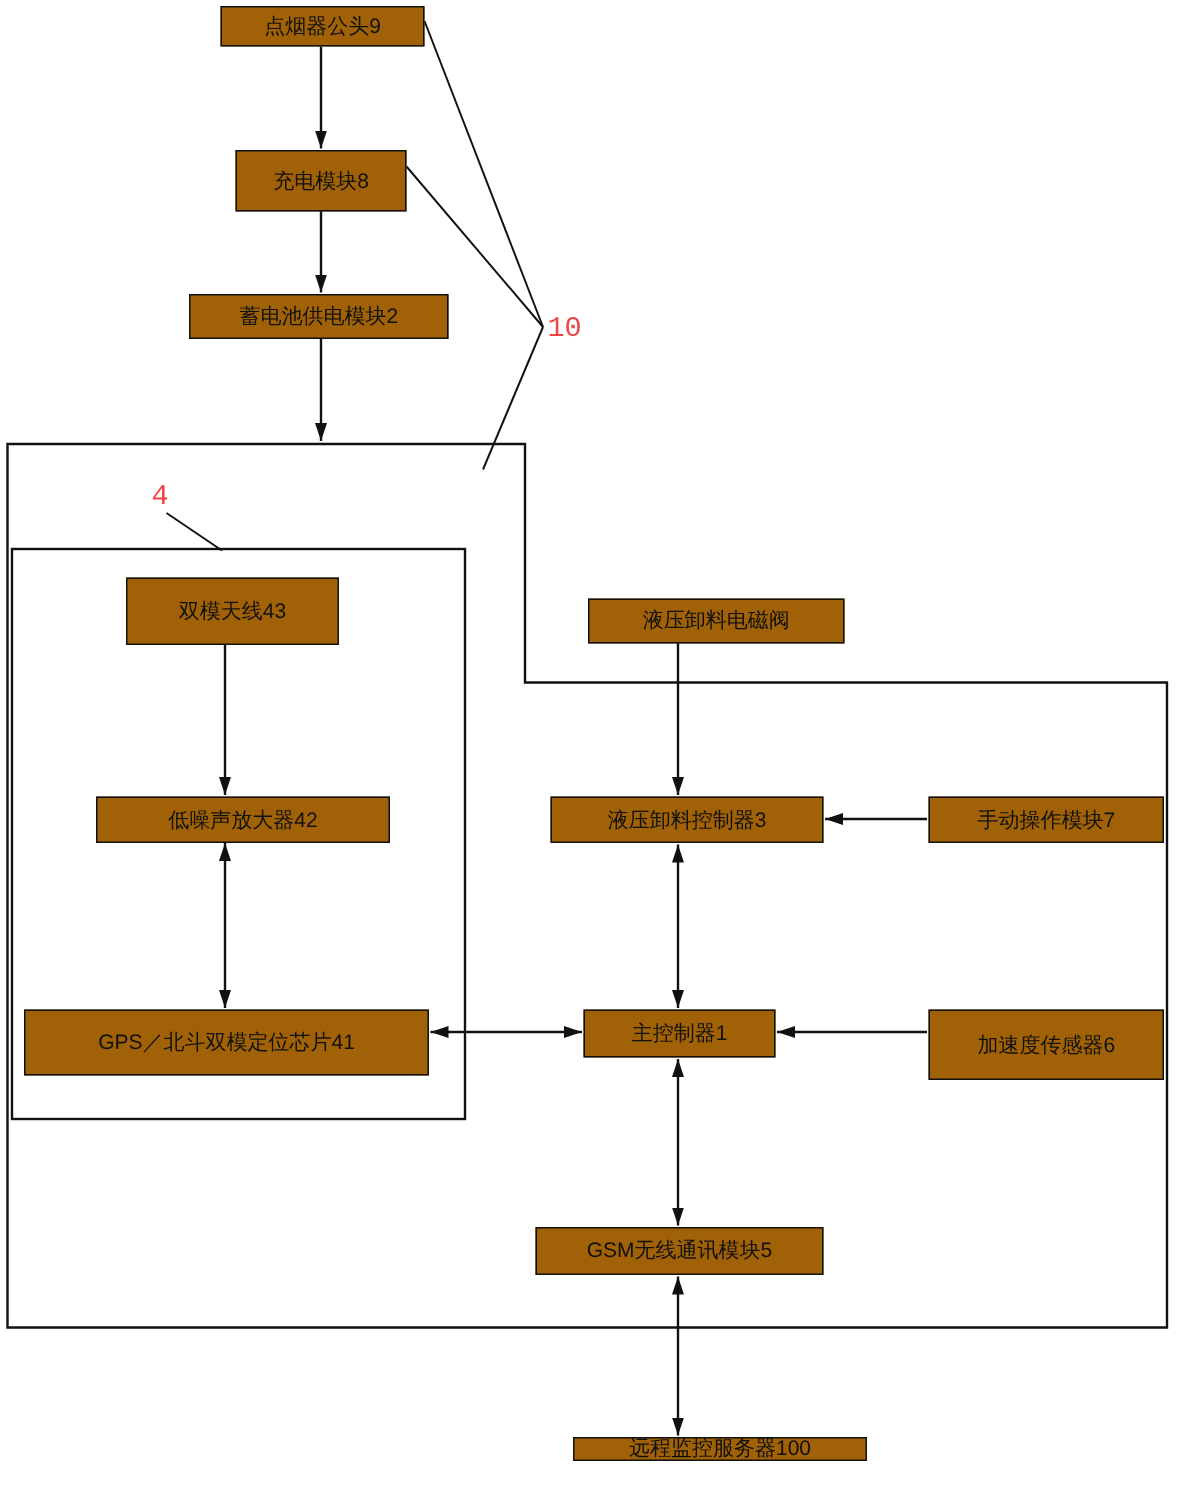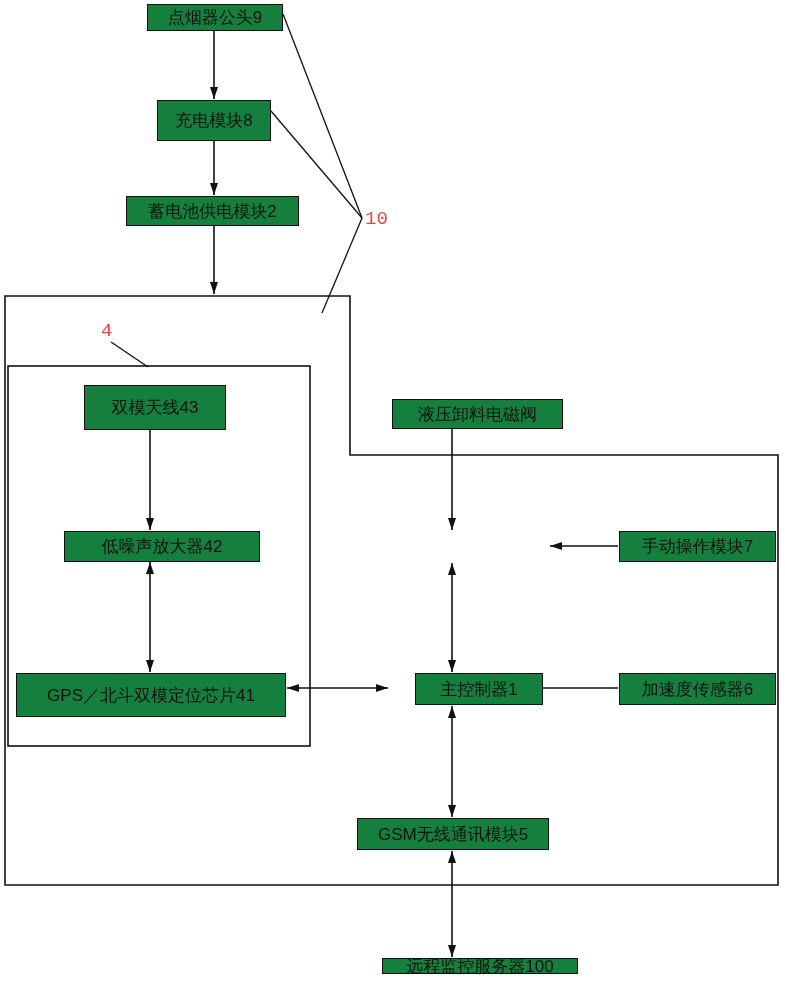--- a/index.html
+++ b/index.html
@@ -18,25 +18,25 @@
   #connector-layer {
     position: absolute;
     left: 0; top: 0;
     width: 785px;
     height: 1000px;
   }
   .node {
     position: absolute;
     box-sizing: border-box;
     border: 1px solid #111111;
-    background: #15803d;
+    background: #a16207;
     display: flex;
     align-items: center;
     justify-content: center;
-    font-size: 17px;
+    font-size: 14px;
     color: #111111;
     white-space: nowrap;
     z-index: 2;
   }
   .ref-label {
     position: absolute;
     font-size: 19px;
     color: #ef4444;
     z-index: 2;
     font-family: Liberation Mono, monospace;
@@ -103,28 +103,29 @@
   <div class="node" style="left:157px; top:100px; width:114px; height:41px;">充电模块8</div>
 
   <div class="node" style="left:126px; top:196px; width:173px; height:30px;">蓄电池供电模块2</div>
 
   <div class="node" style="left:84px;  top:385px; width:142px; height:45px;">双模天线43</div>
 
   <div class="node" style="left:392px; top:383px; width:171px; height:30px;margin-top:16px;">液压卸料电磁阀</div>
 
   <div class="node" style="left:64px;  top:531px; width:196px; height:31px;">低噪声放大器42</div>
 
+  <div class="node" style="left:367px; top:531px; width:182px; height:31px;">液压卸料控制器3</div>
 
   <div class="node" style="left:619px; top:531px; width:157px; height:31px;">手动操作模块7</div>
 
   <div class="node" style="left:16px;  top:673px; width:270px; height:44px;">GPS／北斗双模定位芯片41</div>
 
-  <div class="node" style="left:389px; top:673px; width:128px; height:32px;margin-left:26px;">主控制器1</div>
+  <div class="node" style="left:389px; top:673px; width:128px; height:32px;">主控制器1</div>
 
-  <div class="node" style="left:619px; top:673px; width:157px; height:32px;text-align:center;">加速度传感器6</div>
+  <div class="node" style="left:619px; top:673px; width:157px; height:47px;text-align:center;">加速度传感器6</div>
 
   <div class="node" style="left:357px; top:818px; width:192px; height:32px;">GSM无线通讯模块5</div>
 
   <div class="node" style="left:382px; top:958px; width:196px; height:16px;">远程监控服务器100</div>
 
   <div class="ref-label" style="left:101px; top:320px;">4</div>
 
   <div class="ref-label" style="left:365px; top:208px;">10</div>
 
 </div>

